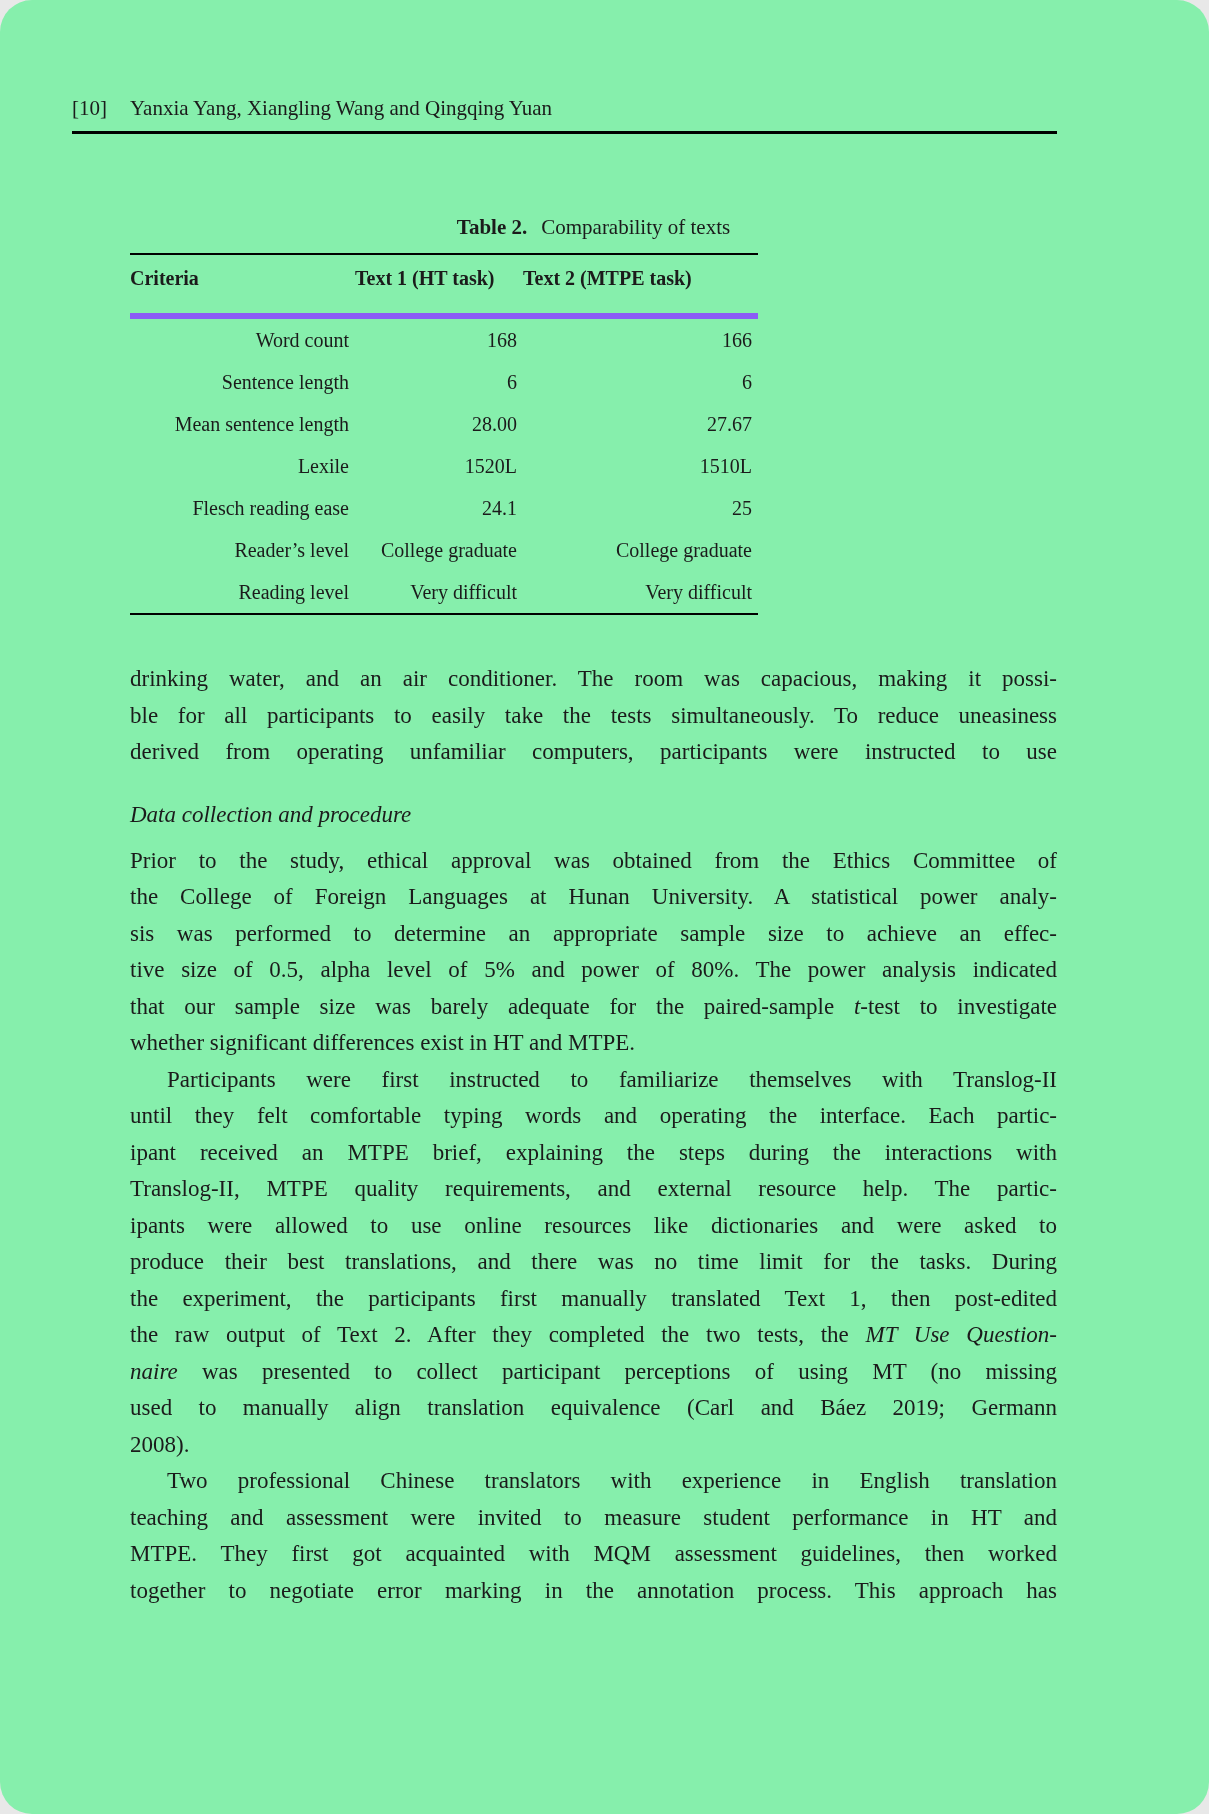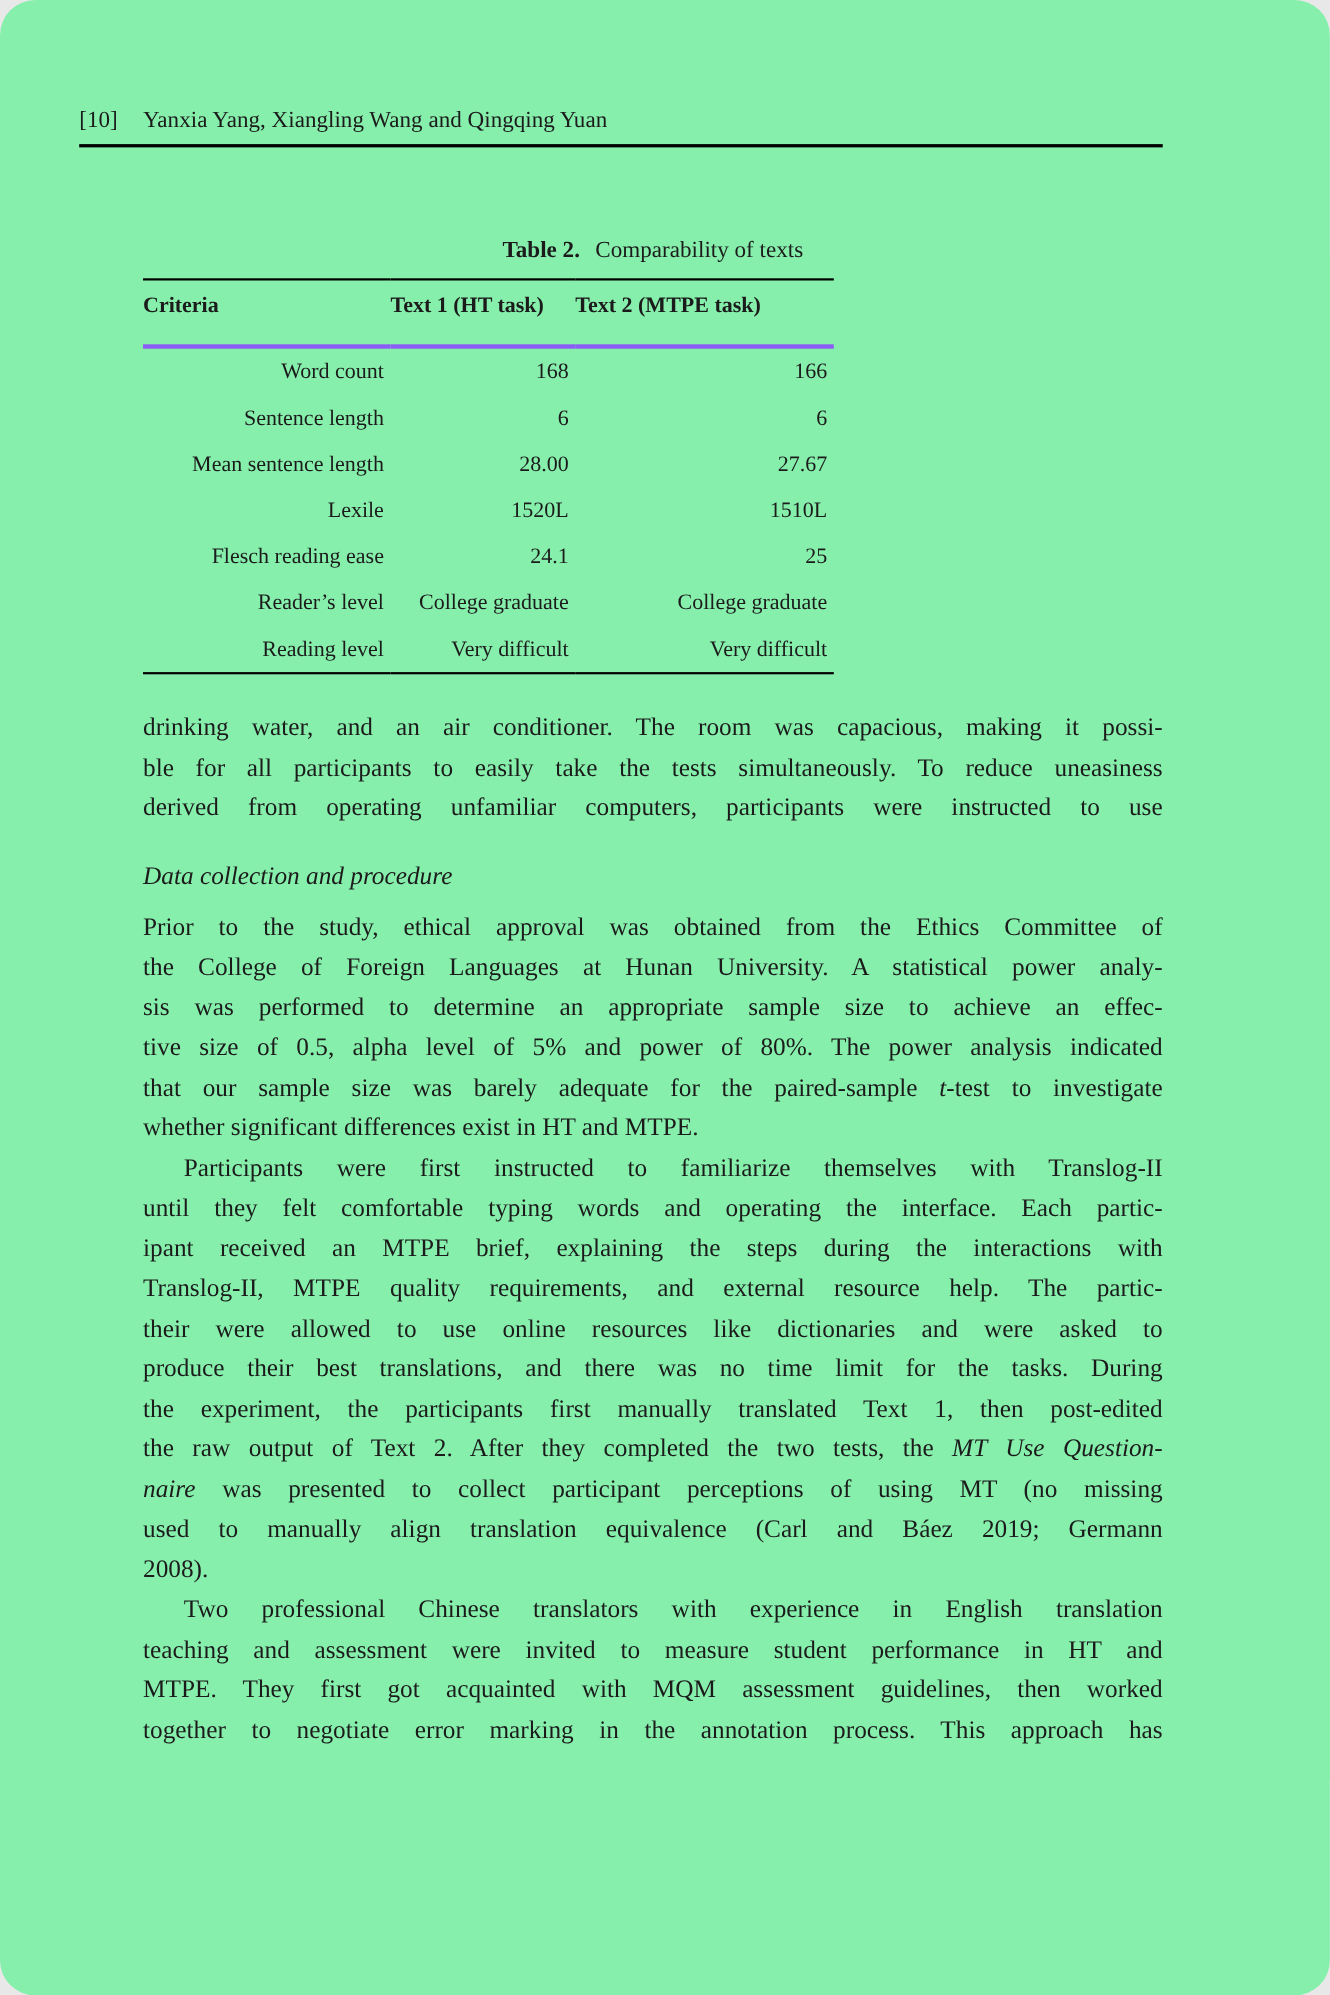--- a/index.html
+++ b/index.html
@@ -47,33 +47,33 @@
     margin-top: 12px;
     border-top: 2.5px solid #000;
     border-bottom: 2.5px solid #000;
     font-size: 20px;
   }
   table.comp th {
     font-weight: 700;
     text-align: left;
     vertical-align: top;
     padding: 10px 6px 22px 0;
-    border-bottom: 4px solid #8b5cf6;
+    border-bottom: 6px solid #8b5cf6;
     line-height: 26px;
   }
   table.comp td {
     text-align: right;
     vertical-align: top;
     padding: 8px 6px 8px 0;
     line-height: 26px;
   }
 
   
   .bodytext {
-    margin-top: 30px;
+    margin-top: 46px;
     font-size: 23px;
     line-height: 36.5px;
   }
   .para { margin: 0; }
   .line { text-align: justify; text-align-last: justify; }
   .line.end { text-align-last: left; }
   .line.indent { padding-left: 37px; }
   .line em { font-style: italic; }
 
   .heading {
@@ -166,21 +166,21 @@
           <div class="line"><span>sis was performed to determine an appropriate sample size to achieve an effec-</span></div>
           <div class="line"><span>tive size of 0.5, alpha level of 5% and power of 80%. The power analysis indicated</span></div>
           <div class="line"><span>that our sample size was barely adequate for the paired-sample </span><em>t</em><span>-test to investigate</span></div>
           <div class="line end"><span>whether significant differences exist in HT and MTPE.</span></div>
         </div>
       <div class="para">
           <div class="line indent"><span>Participants were first instructed to familiarize themselves with Translog-II</span></div>
           <div class="line"><span>until they felt comfortable typing words and operating the interface. Each partic-</span></div>
           <div class="line"><span>ipant received an MTPE brief, explaining the steps during the interactions with</span></div>
           <div class="line"><span>Translog-II, MTPE quality requirements, and external resource help. The partic-</span></div>
-          <div class="line"><span>their were allowed to use online resources like dictionaries and were asked to</span></div>
+          <div class="line"><span>ipants were allowed to use online resources like dictionaries and were asked to</span></div>
           <div class="line"><span>produce their best translations, and there was no time limit for the tasks. During</span></div>
           <div class="line"><span>the experiment, the participants first manually translated Text 1, then post-edited</span></div>
           <div class="line"><span>the raw output of Text 2. After they completed the two tests, the </span><em>MT Use Question-</em></div>
           <div class="line"><em>naire</em><span> was presented to collect participant perceptions of using MT (no missing</span></div>
           <div class="line"><span>used to manually align translation equivalence (Carl and Báez 2019; Germann</span></div>
           <div class="line end"><span>2008).</span></div>
         </div>
       <div class="para">
           <div class="line indent"><span>Two professional Chinese translators with experience in English translation</span></div>
           <div class="line"><span>teaching and assessment were invited to measure student performance in HT and</span></div>

